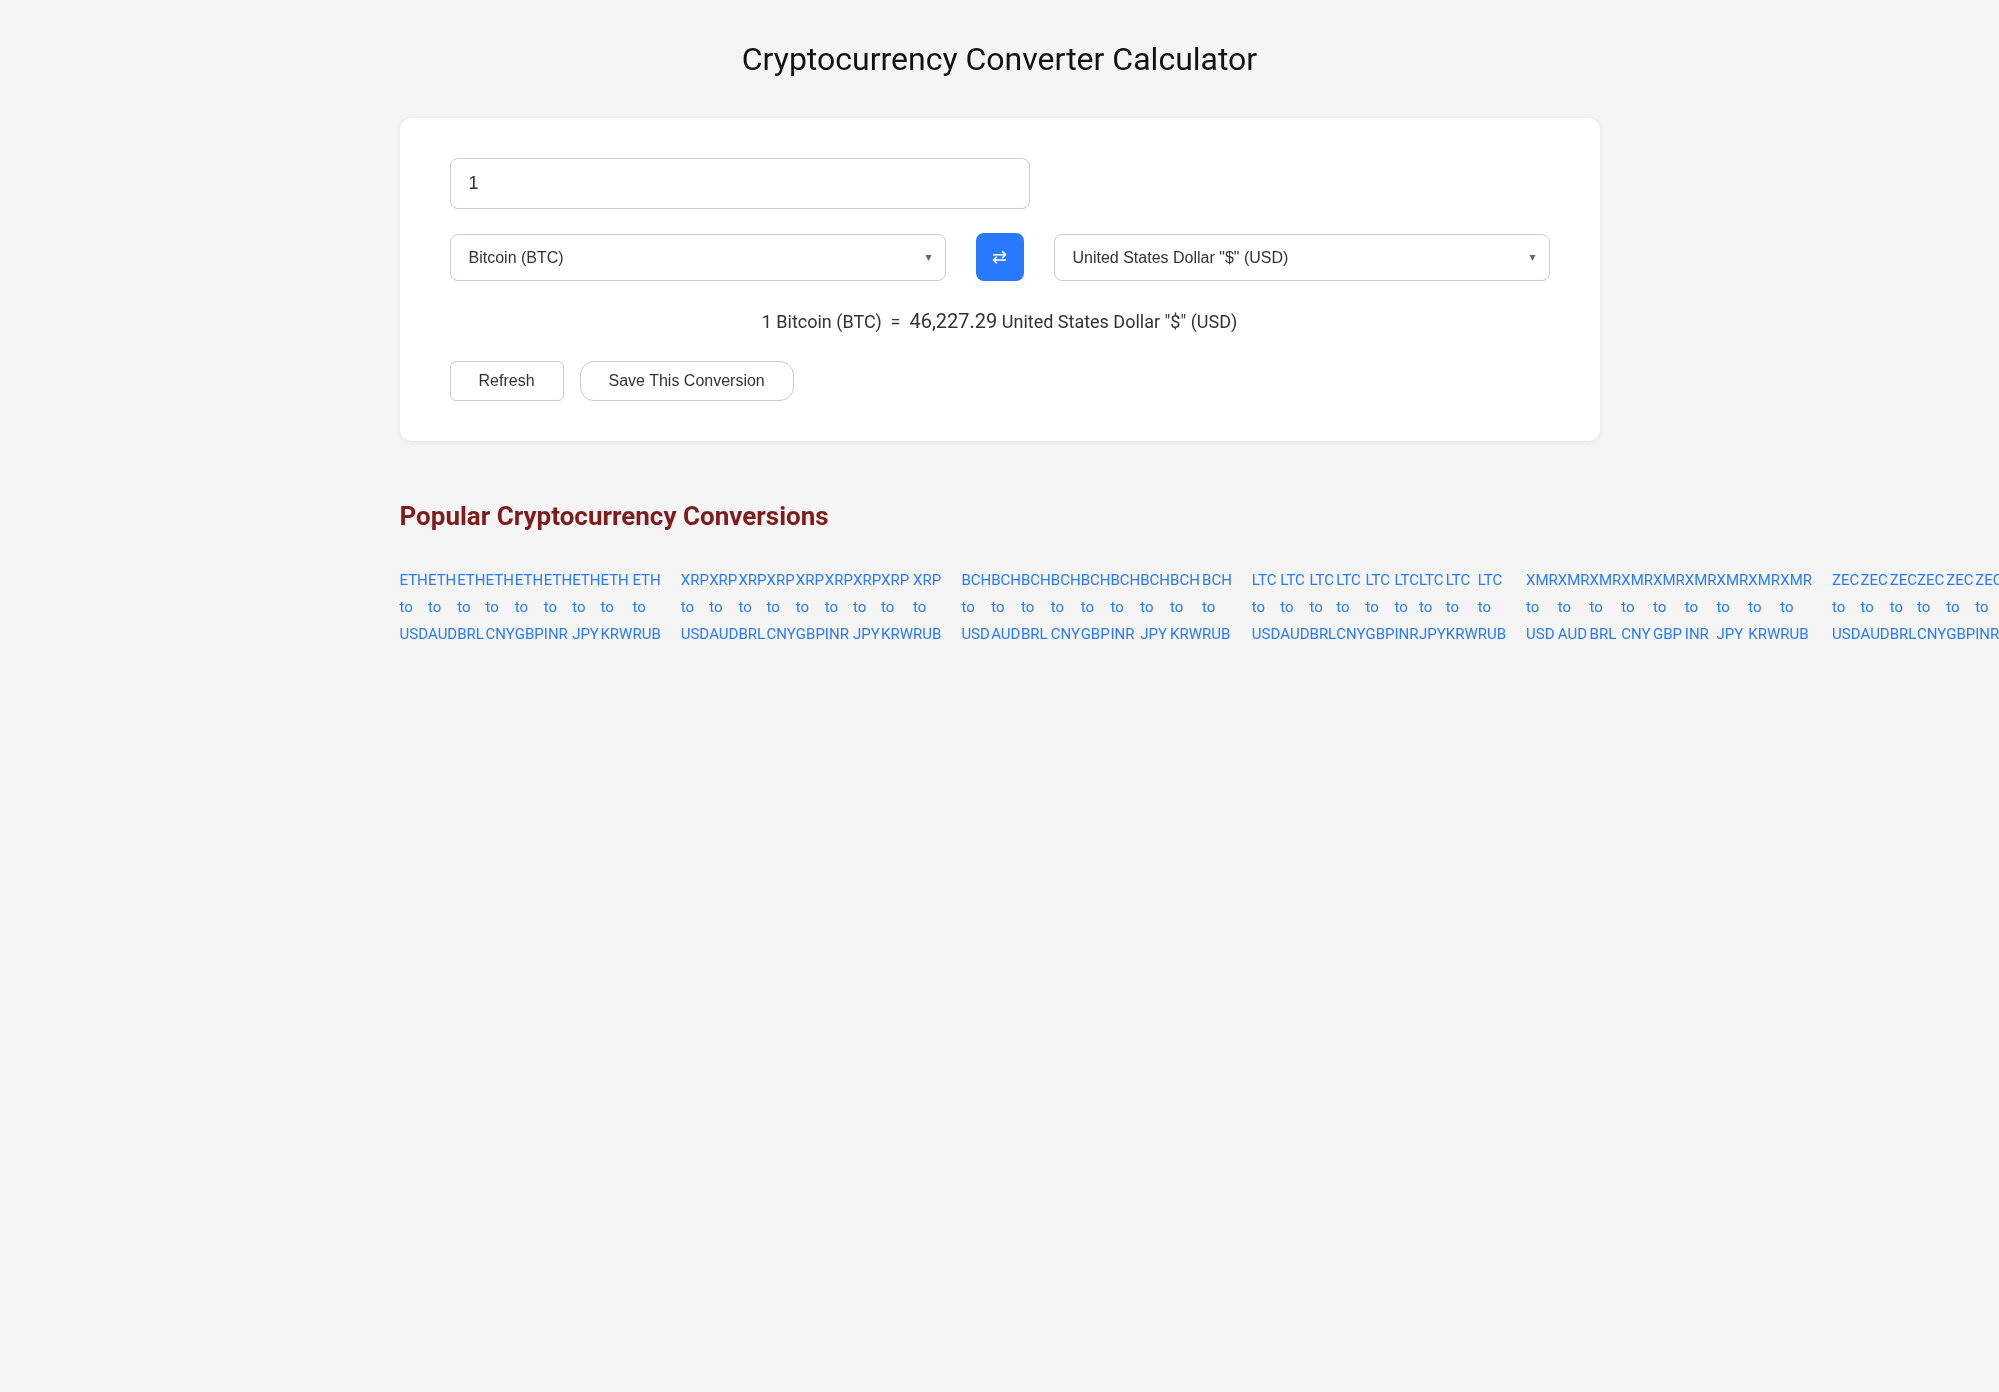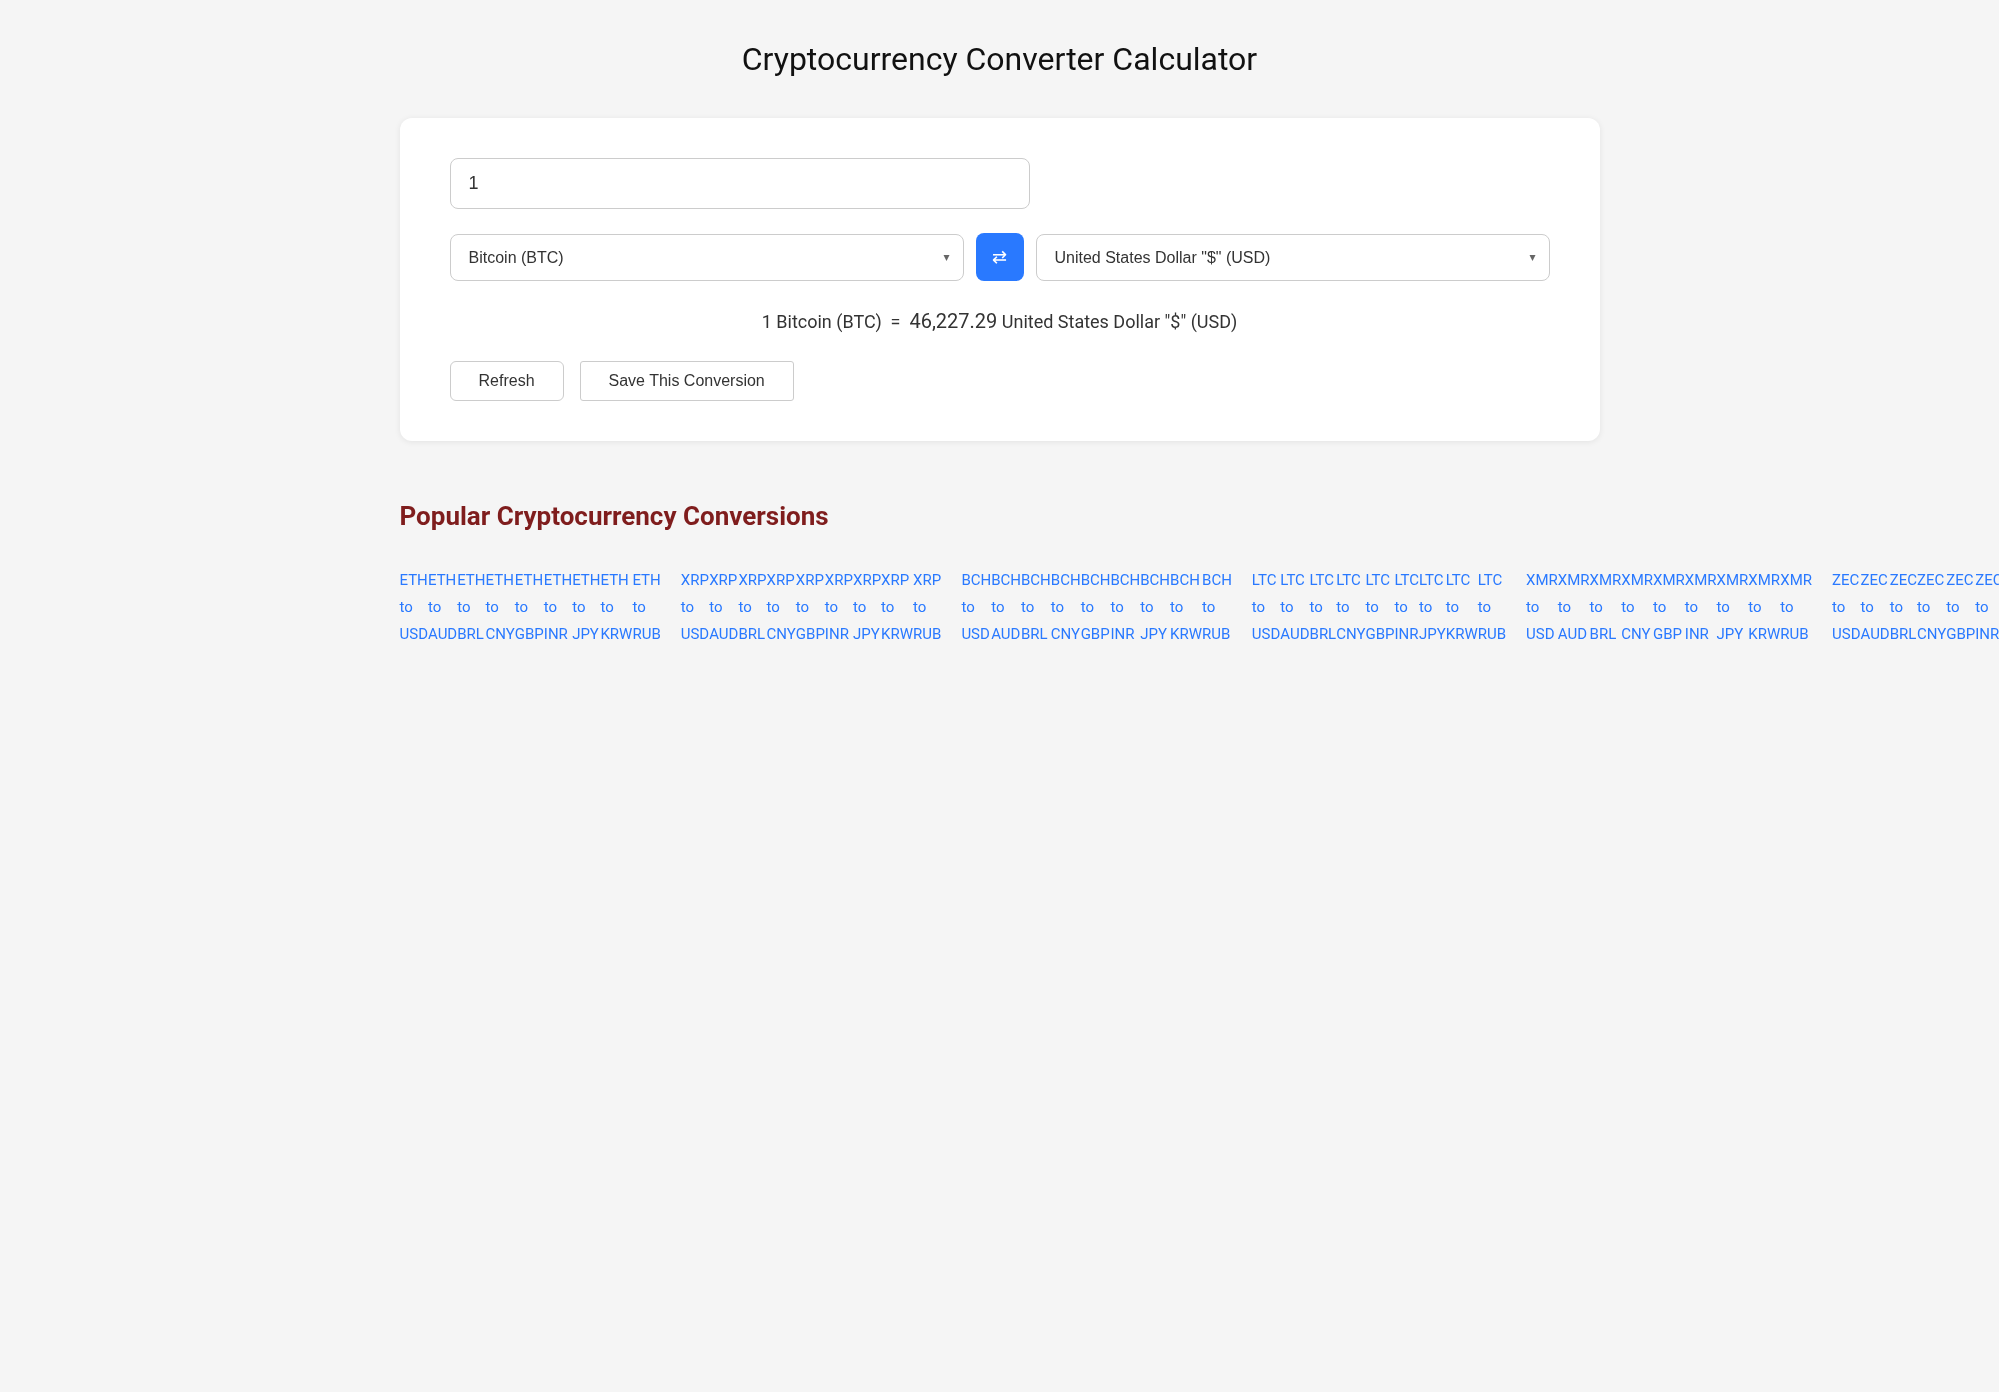--- a/index.html
+++ b/index.html
@@ -41,21 +41,21 @@
       border-radius: 8px;
       font-size: 18px;
       color: #333;
       margin-bottom: 24px;
       outline: none;
     }
 
     .selectors-row {
       display: flex;
       align-items: center;
-      gap: 0;
+      gap: 18px;
       margin-bottom: 28px;
     }
 
     .currency-select-wrapper {
       position: relative;
       flex: 1;
     }
 
     .currency-select-wrapper:first-child {
       margin-right: 0;
@@ -123,21 +123,21 @@
       border-radius: 6px;
       background: #fff;
       color: #333;
       font-size: 16px;
       cursor: pointer;
     }
 
     .btn-save {
       padding: 10px 28px;
       border: 1px solid #ccc;
-      border-radius: 3px;
+      border-radius: 14px;
       background: #fff;
       color: #333;
       font-size: 16px;
       cursor: pointer;
     }
 
     .popular-section {
       max-width: 1200px;
       margin: 0 auto;
     }

